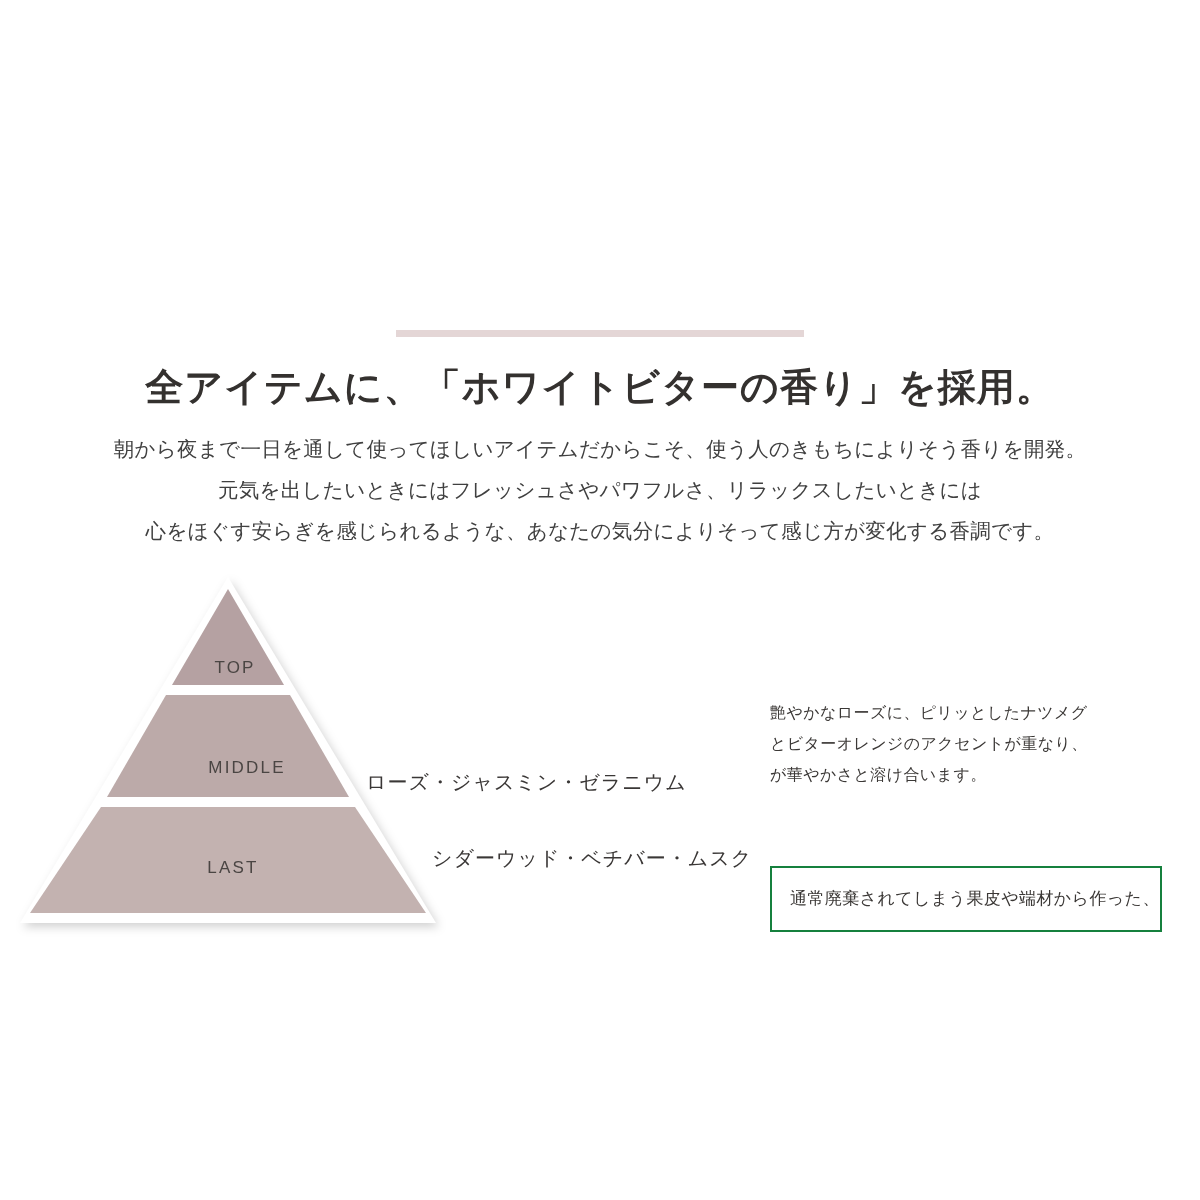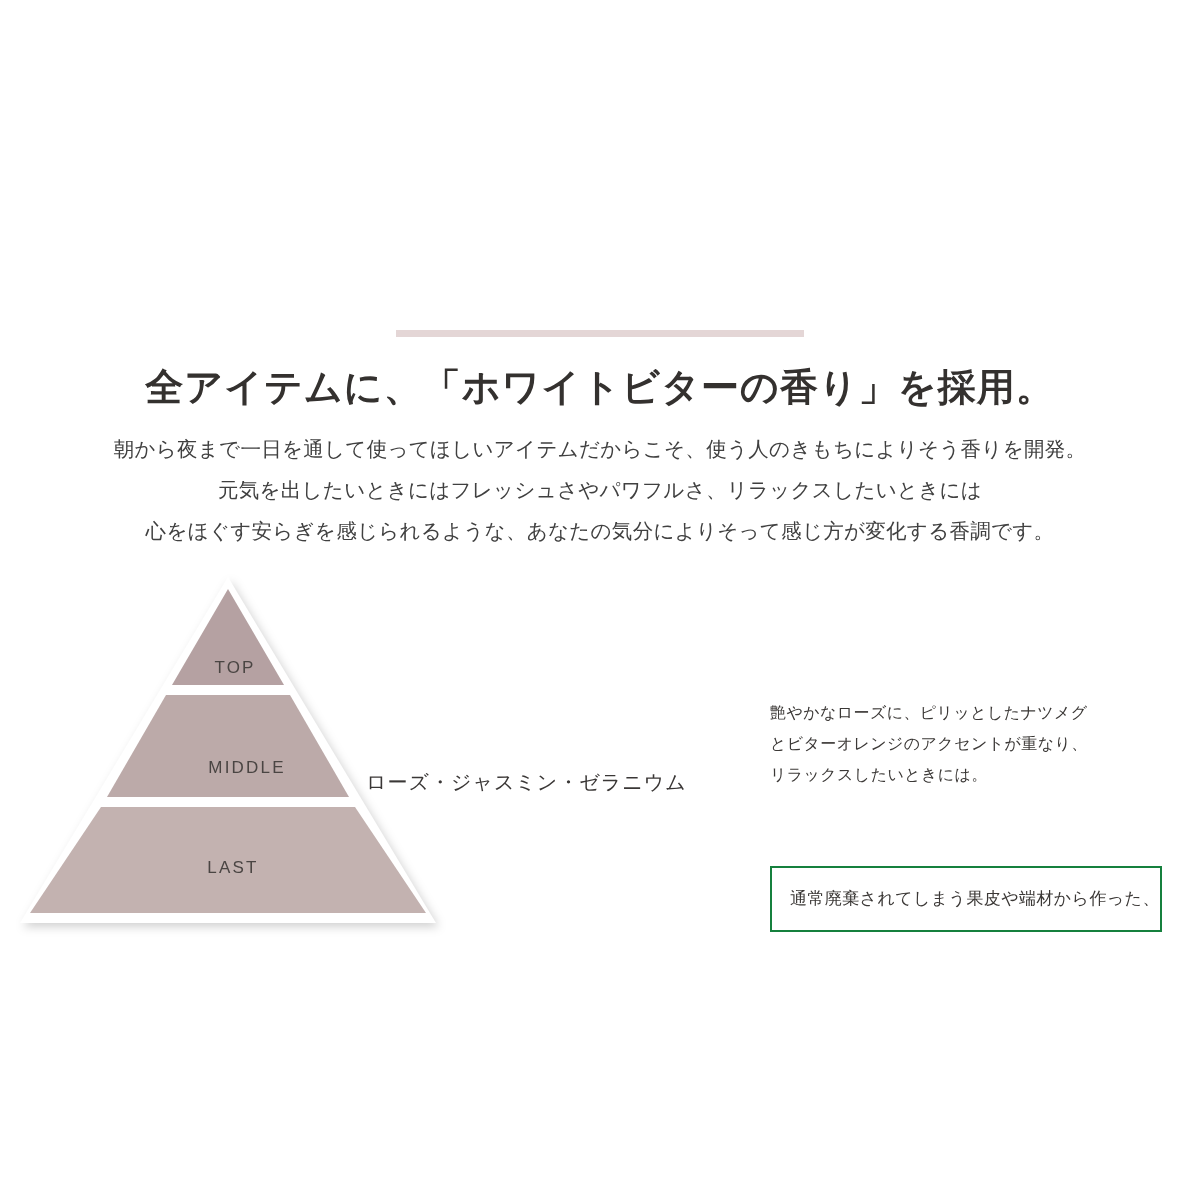--- a/index.html
+++ b/index.html
@@ -177,25 +177,26 @@
 
         <polygon points="83,232 337,232 408,338 12,338" fill="#c3b2b0"></polygon>
       </svg>
     </div>
 
     <div class="tier-label tier-top" style="top:83px;left:180px;">TOP</div>
     <div class="tier-label tier-middle" style="top:183px;left:172px;">MIDDLE</div>
     <div class="tier-label tier-last" style="top:283px;left:168px;">LAST</div>
 
     <div class="notes" style="left:366px;top:162px;margin-top:32px;">ローズ・ジャスミン・ゼラニウム</div>
+    <div class="notes" style="left:432px;top:270px;">シダーウッド・ベチバー・ムスク</div>
   </div>
 
   <div class="desc">
     <span class="line">艶やかなローズに、ピリッとしたナツメグ</span>
     <span class="line">とビターオレンジのアクセントが重なり、</span>
-    <span class="line">リラックスしたいときには。</span>
+    <span class="line">が華やかさと溶け合います。</span>
   </div>
 
   <div class="callout">
     <span class="line">通常廃棄されてしまう果皮や端材から作った、</span>
   </div>
 
 </div>
 
 </body></html>

